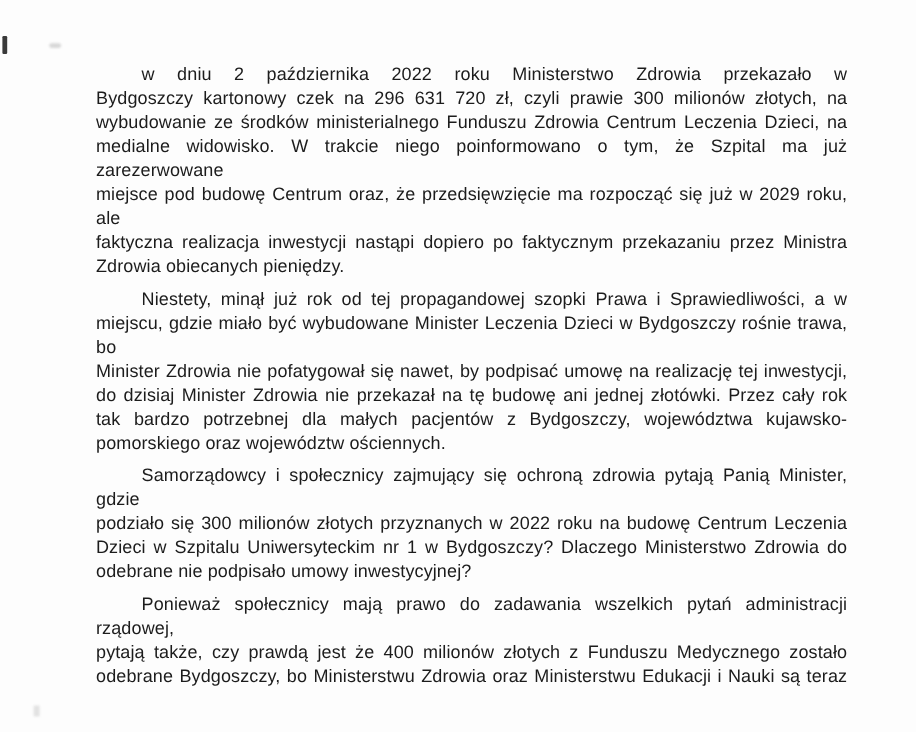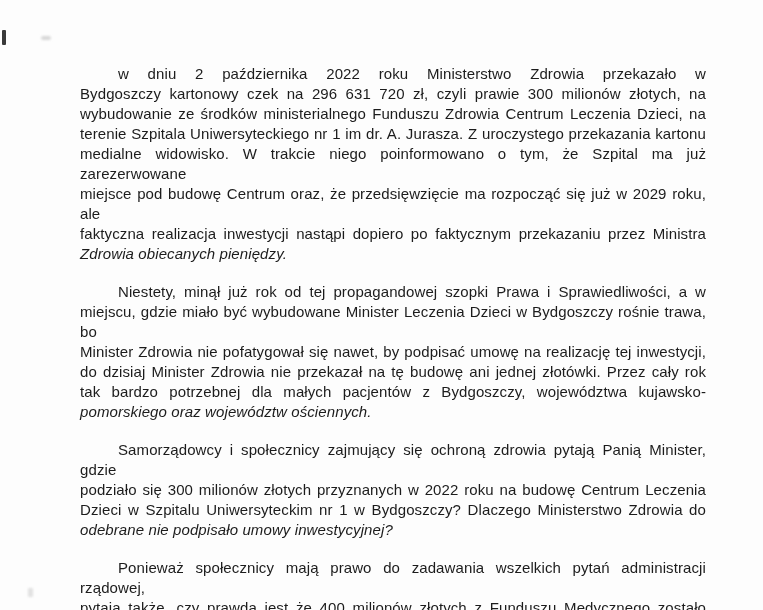--- a/index.html
+++ b/index.html
@@ -15,30 +15,30 @@
     background: #fdfdfd;
   }
   .doc {
     position: absolute;
     left: 80px; right: 57px; top: 46px;
     color: #1c1c1c;
     font-size: 15px;
     line-height: 20px;
     letter-spacing: 0.1px;
   }
-  .para { margin: 18px 0 6px 0; padding: 0; }
+  .para { margin: 7px 0 6px 0; padding: 0; }
   .line {
     display: block;
     text-align: justify;
     text-align-last: justify;
     text-justify: inter-word;
     white-space: normal;
   }
   .line.first { text-indent: 38px; }
-  .line.last { text-align: right; text-align-last: left; font-style: italic; }
+  .line.last { text-align: right; text-align-last: left; }
   
   .scan-mark-top {
     position: absolute; left: 2px; top: 30px;
     width: 4px; height: 15px;
     background: #3a3a3a; border-radius: 1px;
     filter: blur(0.5px);
   }
   .scan-smudge {
     position: absolute; left: 41px; top: 36px;
     width: 10px; height: 4px;
@@ -60,21 +60,20 @@
   <div class="scan-mark-top"></div>
   <div class="scan-smudge"></div>
   <div class="scan-mark-bottom"></div>
 
   <div class="doc">
 
     <p class="para">
       <span class="line first">w dniu 2 października 2022 roku Ministerstwo Zdrowia przekazało w</span>
       <span class="line">Bydgoszczy kartonowy czek na 296 631 720 zł, czyli prawie 300 milionów złotych, na</span>
       <span class="line">wybudowanie ze środków ministerialnego Funduszu Zdrowia Centrum Leczenia Dzieci, na</span>
-      <span class="line">terenie Szpitala Uniwersyteckiego nr 1 im dr. A. Jurasza. Z uroczystego przekazania kartonu</span>
       <span class="line">medialne widowisko. W trakcie niego poinformowano o tym, że Szpital ma już zarezerwowane</span>
       <span class="line">miejsce pod budowę Centrum oraz, że przedsięwzięcie ma rozpocząć się już w 2029 roku, ale</span>
       <span class="line">faktyczna realizacja inwestycji nastąpi dopiero po faktycznym przekazaniu przez Ministra</span>
       <span class="line last">Zdrowia obiecanych pieniędzy.</span>
     </p>
 
     <p class="para">
       <span class="line first">Niestety, minął już rok od tej propagandowej szopki Prawa i Sprawiedliwości, a w</span>
       <span class="line">miejscu, gdzie miało być wybudowane Minister Leczenia Dzieci w Bydgoszczy rośnie trawa, bo</span>
       <span class="line">Minister Zdrowia nie pofatygował się nawet, by podpisać umowę na realizację tej inwestycji,</span>

